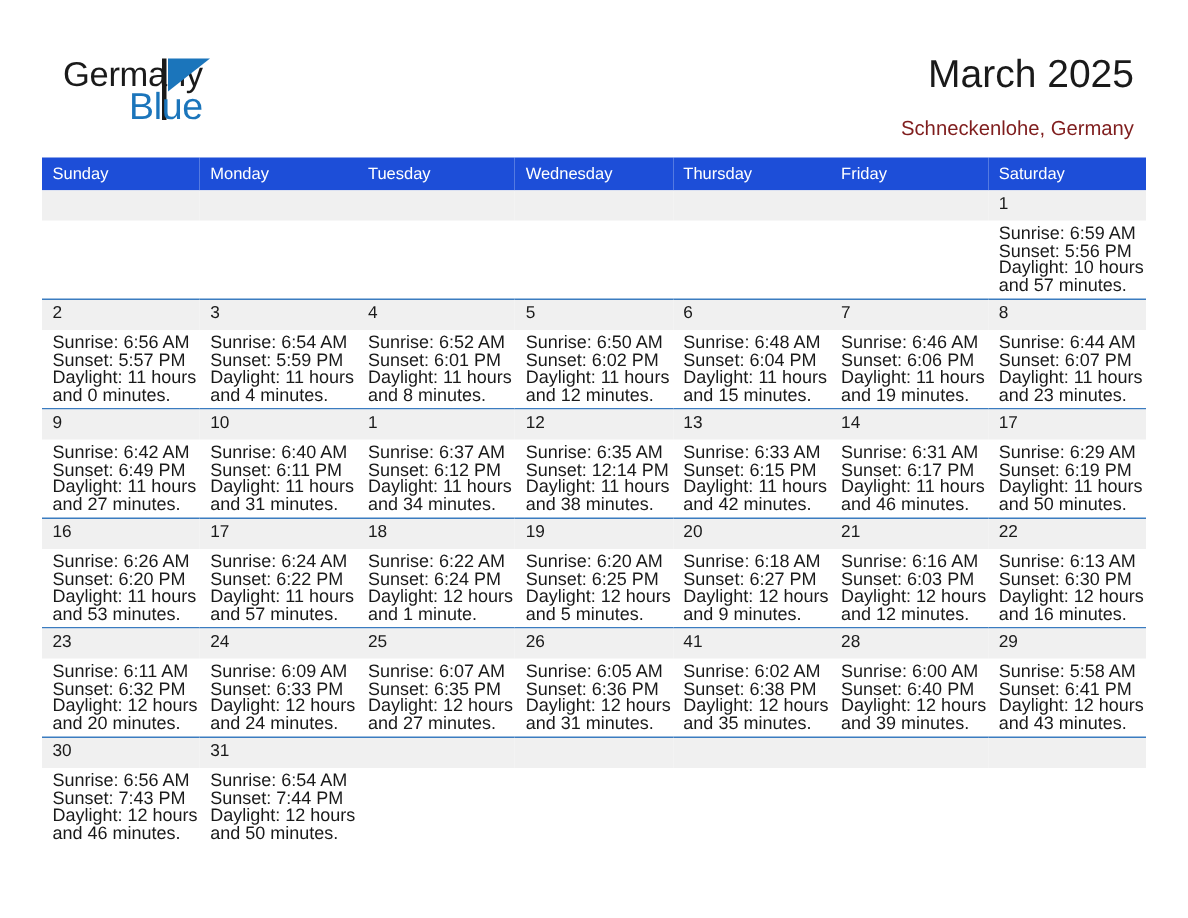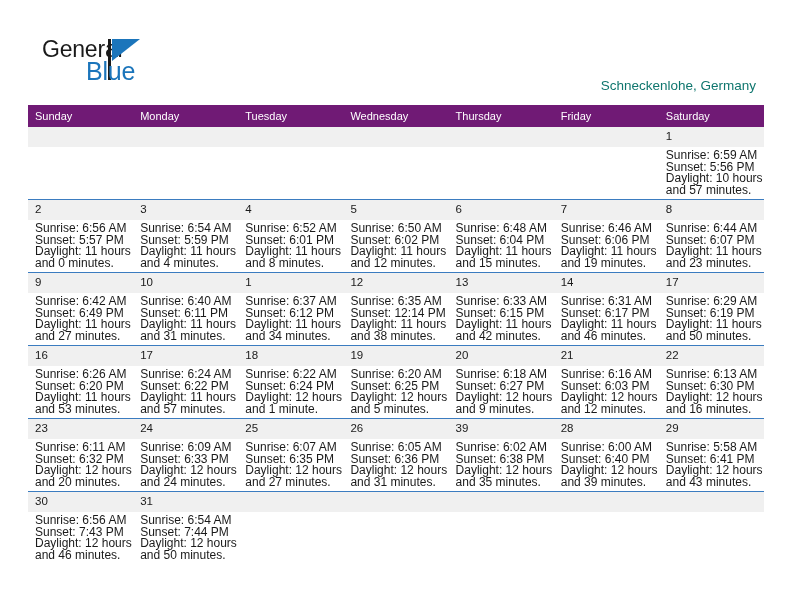--- a/index.html
+++ b/index.html
@@ -78,36 +78,36 @@
     font-size: 26px;
     color: #1a1a1a;
     text-align: right;
     line-height: 30px;
   }
   .subtitle {
     position: absolute;
     right: 36px;
     top: 78px;
     font-size: 13.5px;
-    color: #0f766e;
+    color: #7f1d1d;
     text-align: left;
     line-height: 16px;
   }
 
   
   .calendar {
     position: absolute;
     left: 28px;
     top: 105px;
     width: 736px;
     border-collapse: collapse;
     table-layout: fixed;
   }
   .calendar th {
-    background: #701a75;
+    background: #1d4ed8;
     color: #ffffff;
     font-size: 11px;
     font-weight: normal;
     text-align: left;
     padding: 5px 0 5px 7px;
     height: 11px;
     border: none;
   }
   .calendar td {
     vertical-align: top;
@@ -145,26 +145,27 @@
   .info div { white-space: nowrap; }
 </style>
 </head>
 <body>
 
 <div class="page">
 
   <div class="header">
 
     <div class="logo">
-      <span class="logo-general">General</span>
+      <span class="logo-general">Germany</span>
       <span class="logo-bar"></span>
       <span class="logo-tri"></span>
       <span class="logo-blue">Blue</span>
     </div>
 
+    <div class="title">March 2025</div>
     <div class="subtitle">Schneckenlohe, Germany</div>
   </div>
 
   <table class="calendar">
     <thead>
       <tr>
         <th>Sunday</th>
         <th>Monday</th>
         <th>Tuesday</th>
         <th>Wednesday</th>
@@ -494,21 +495,21 @@
               <div class="info">
                 <div>Sunrise: 6:05 AM</div>
                 <div>Sunset: 6:36 PM</div>
                 <div>Daylight: 12 hours</div>
                 <div>and 31 minutes.</div>
               </div>
             </div>
           </td>
           <td>
             <div class="cell-inner">
-              <span class="daynum">39</span>
+              <span class="daynum">41</span>
               <div class="info">
                 <div>Sunrise: 6:02 AM</div>
                 <div>Sunset: 6:38 PM</div>
                 <div>Daylight: 12 hours</div>
                 <div>and 35 minutes.</div>
               </div>
             </div>
           </td>
           <td>
             <div class="cell-inner">

